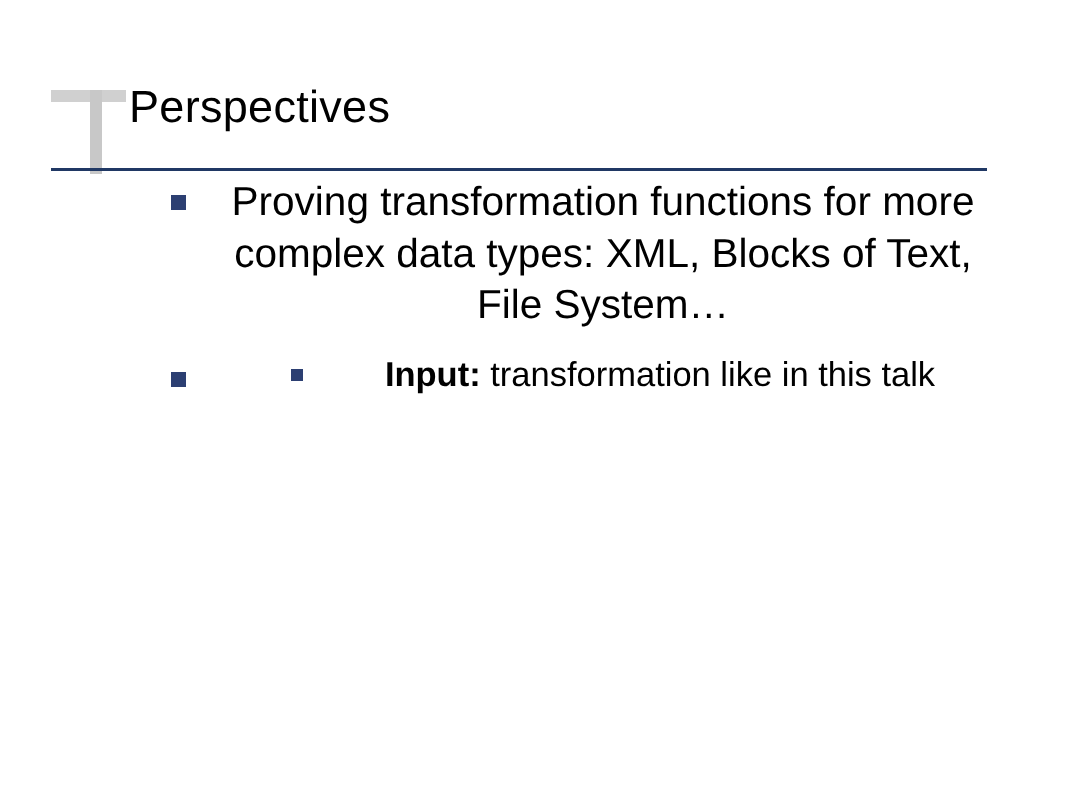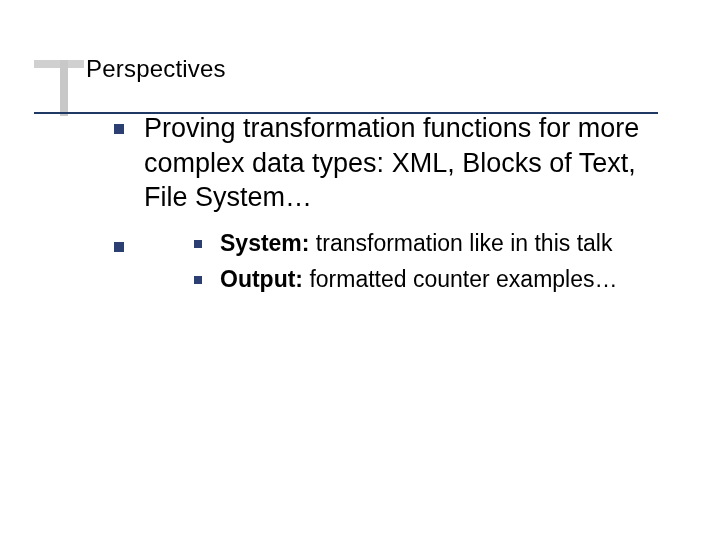--- a/index.html
+++ b/index.html
@@ -30,37 +30,38 @@
   .bar-left {
     position: absolute;
     top: 60px;
     left: 60px;
     width: 8px;
     height: 56px;
     background: #c8c8c8;
   }
   .title {
     position: relative;
-    font-size: 24px;
+    font-size: 30px;
     font-weight: 400;
     margin: 0 0 28px 6px;
     letter-spacing: 0.2px;
   }
   .underline {
     position: absolute;
     top: 112px;
     left: 34px;
     right: 62px;
     height: 2px;
     background: #203864;
   }
   ul.top {
     list-style: none;
     margin: 28px 0 0 34px;
     padding: 0;
+    text-align: center;
   }
   ul.top > li {
     position: relative;
     padding-left: 30px;
     margin-bottom: 10px;
     font-size: 27px;
     line-height: 1.28;
   }
   ul.top > li::before {
     content: "";
@@ -104,21 +105,18 @@
   <h1 class="title">Perspectives</h1>
   <div class="underline"></div>
 
   <ul class="top">
     <li>
       <span>Proving transformation functions for more complex data types: XML, Blocks of Text, File System…</span>
     </li>
     <li>
       <ul class="sub">
         <li>
-          <span class="b">System:</span><span> transformation like in this talk</span>
-        </li>
-        <li>
-          <span class="b">Output:</span><span> formatted counter examples…</span>
+          <span class="b">Input:</span><span> transformation like in this talk</span>
         </li>
       </ul>
     </li>
   </ul>
 </div>
 
 </body></html>

